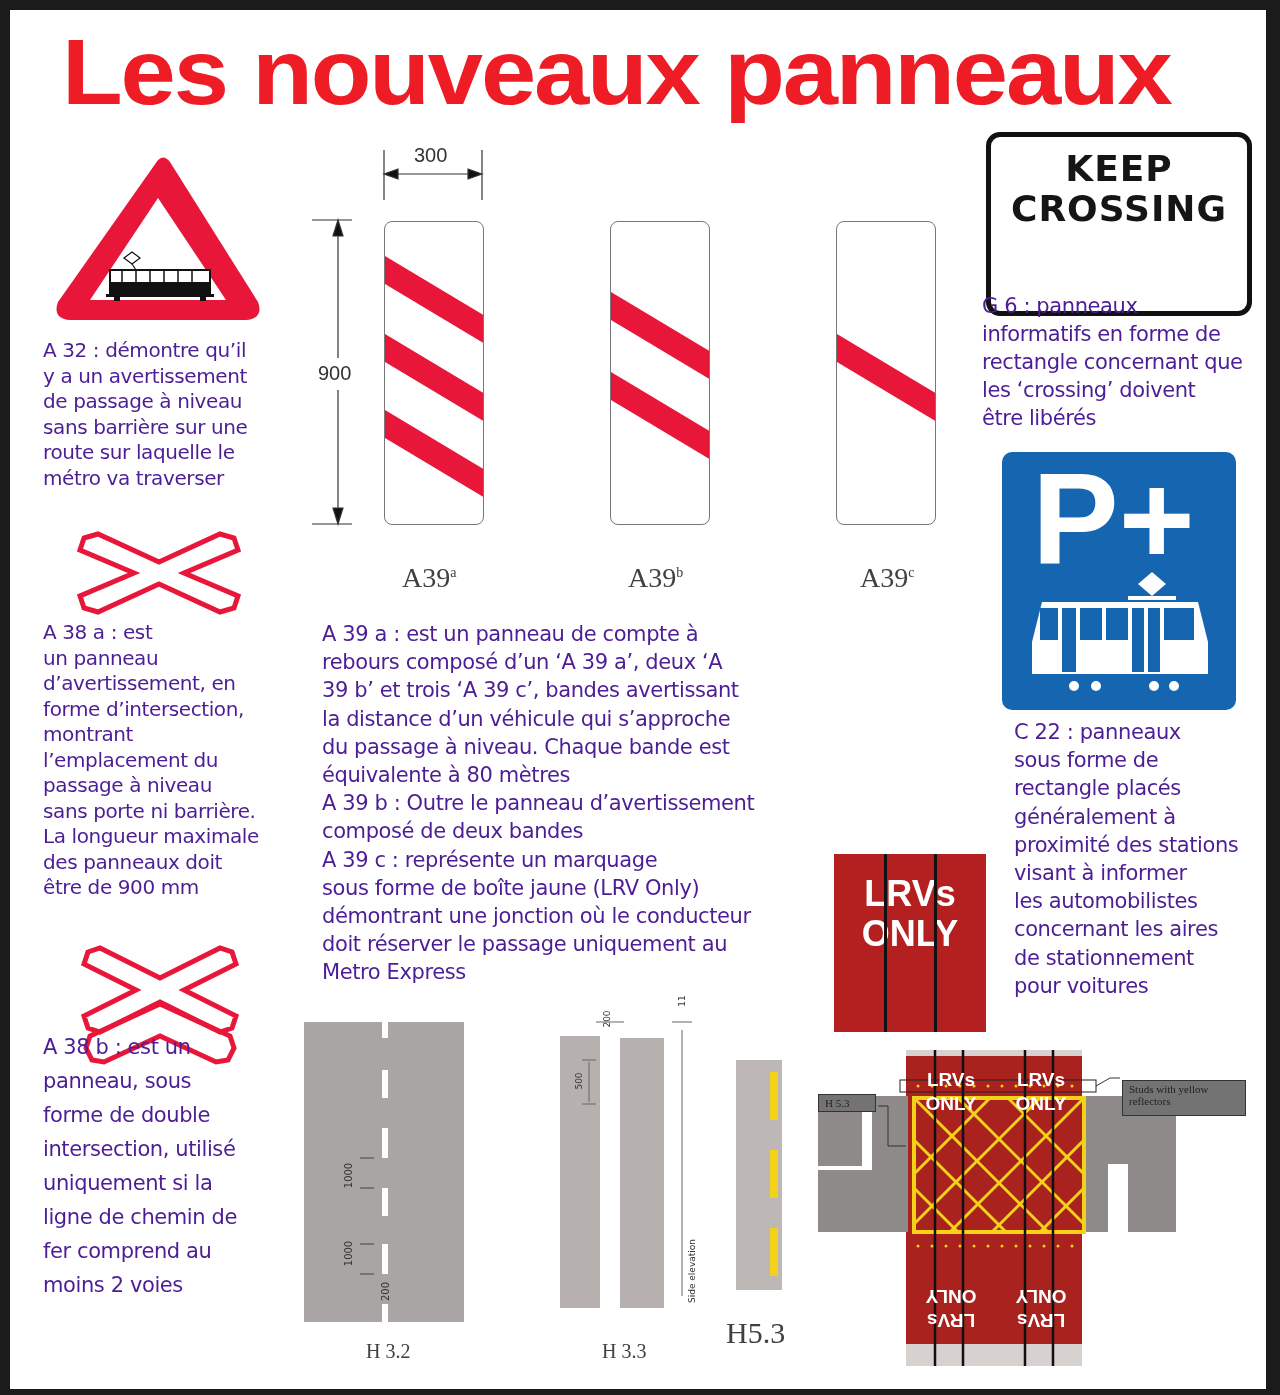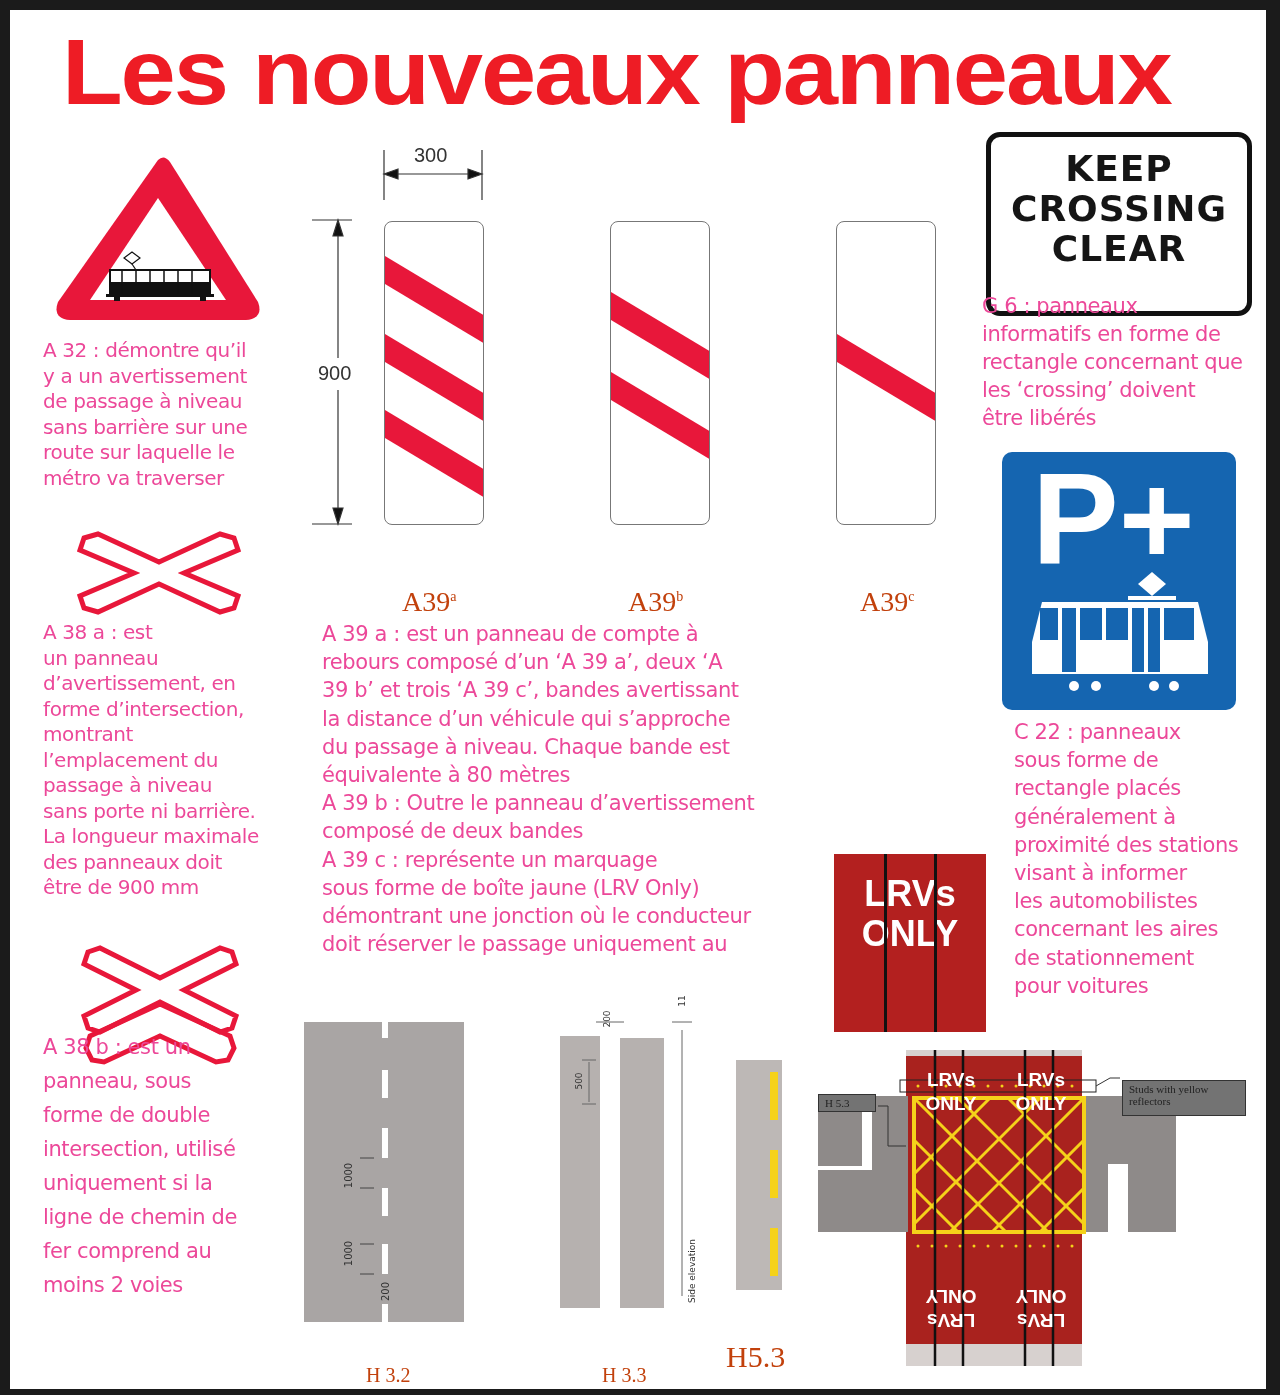--- a/index.html
+++ b/index.html
@@ -1,22 +1,22 @@
 <!DOCTYPE html>
 <html><head>
 <meta charset="utf-8">
 <style>
   html, body { margin:0; padding:0; background:#fff; }
   body { width:1280px; height:1395px; position:relative; overflow:hidden; font-family:"DejaVu Sans", sans-serif; }
   .frame { position:absolute; left:0; top:0; width:1280px; height:1395px; box-sizing:border-box; border:10px solid #1b1b1b; border-right-width:14px; border-bottom-width:6px; background:#fff; }
   .abs { position:absolute; }
   .title { position:absolute; left:62px; top:26px; font-family:"Liberation Sans", sans-serif; font-weight:bold; font-size:92px; letter-spacing:-2px; color:#ee1c25; line-height:1; transform:scaleX(1.08); transform-origin:left top; white-space:nowrap; }
-  .desc { position:absolute; font-family:"DejaVu Sans", sans-serif; font-size:20px; line-height:25.5px; color:#ec4899; letter-spacing:-0.4px; }
+  .desc { position:absolute; font-family:"DejaVu Sans", sans-serif; font-size:20px; line-height:25.5px; color:#4c1d95; letter-spacing:-0.4px; }
   .desc p { margin:0; }
-  .serif-lbl { position:absolute; font-family:"Liberation Serif", serif; color:#c2410c;margin-top:24px; }
+  .serif-lbl { position:absolute; font-family:"Liberation Serif", serif; color:#404040; }
   .dim { position:absolute; font-family:"Liberation Sans", sans-serif; font-size:20px; color:#333; }
   .post { position:absolute; border:1.5px solid #777; border-radius:8px; background:#fff; overflow:hidden; box-sizing:border-box; }
   .keep { position:absolute; left:986px; top:132px; width:266px; height:184px; border:5px solid #111; border-radius:14px; box-sizing:border-box; background:#fff; text-align:center; font-family:"DejaVu Sans", sans-serif; font-weight:bold; color:#151515; font-size:36px; line-height:40px; padding-top:12px; letter-spacing:1px; }
   .pplus { position:absolute; left:1002px; top:452px; width:234px; height:258px; background:#1565b0; border-radius:10px; overflow:hidden; }
   .lrv1 { position:absolute; left:834px; top:854px; width:152px; height:178px; background:#b3201f; overflow:hidden; }
   .lrvtxt { font-family:"Liberation Sans", sans-serif; font-weight:bold; color:#fff; text-align:center; }
   .small-lbl { position:absolute; font-family:"Liberation Serif", serif; font-size:11px; color:#222; background:#737373; border:1px solid #333; padding:2px 6px; line-height:12px; }
 </style>
 </head>
 <body>
@@ -142,26 +142,26 @@
     <p>39 b’ et trois ‘A 39 c’, bandes avertissant</p>
     <p>la distance d’un véhicule qui s’approche</p>
     <p>du passage à niveau. Chaque bande est</p>
     <p>équivalente à 80 mètres</p>
     <p>A 39 b : Outre le panneau d’avertissement</p>
     <p>composé de deux bandes</p>
     <p>A 39 c : représente un marquage</p>
     <p>sous forme de boîte jaune (LRV Only)</p>
     <p>démontrant une jonction où le conducteur</p>
     <p>doit réserver le passage uniquement au</p>
+    <p>Metro Express</p>
 </div>
 
 <div class="keep">
   <div>KEEP</div>
   <div>CROSSING</div>
-  <div>CLEAR</div>
 </div>
 <div class="desc" style="left:982px;top:292px;font-size:21px;line-height:28px">
   <p>G 6 : panneaux</p>
     <p>informatifs en forme de</p>
     <p>rectangle concernant que</p>
     <p>les ‘crossing’ doivent</p>
     <p>être libérés</p>
 </div>
 
 <div class="pplus">

